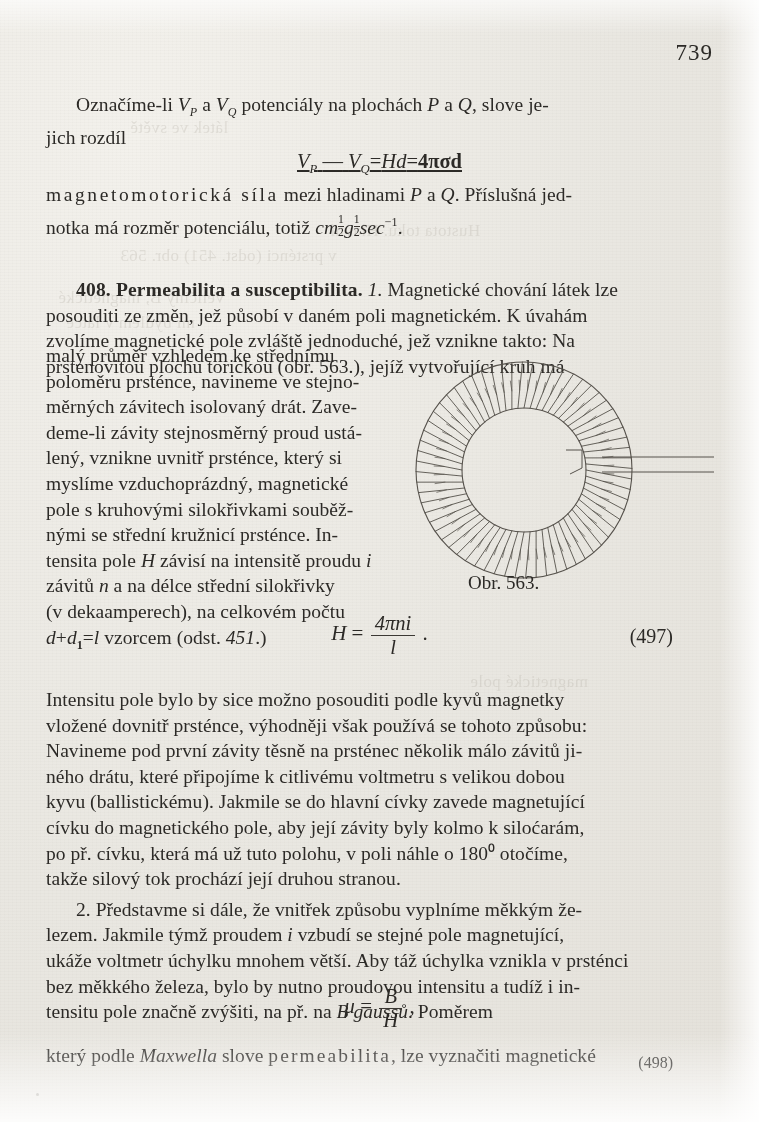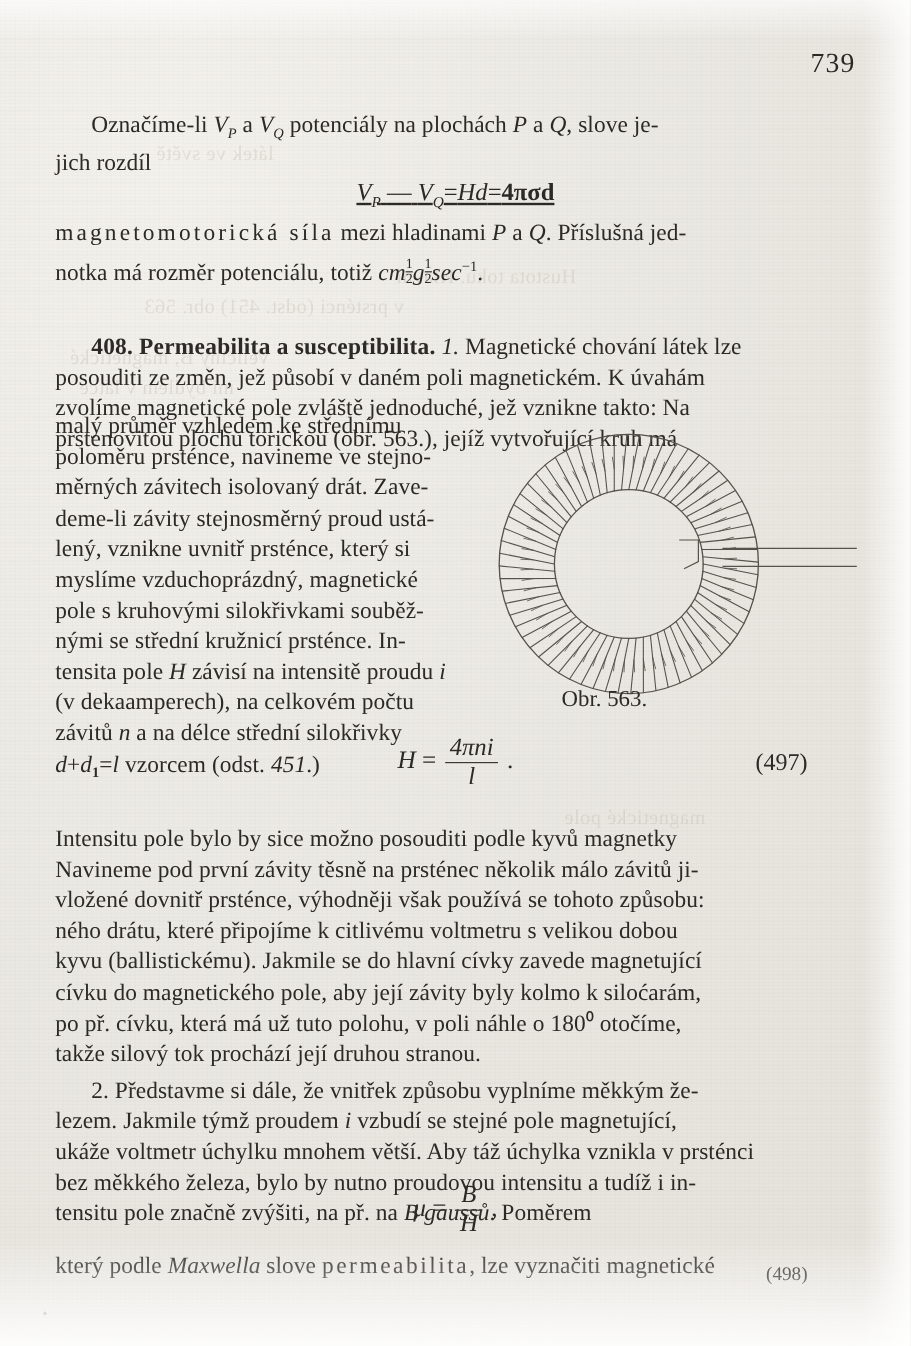--- a/index.html
+++ b/index.html
@@ -186,24 +186,24 @@
     <div>poloměru prsténce,  navineme  ve stejno-</div>
     <div>měrných  závitech  isolovaný  drát.  Zave-</div>
     <div>deme-li  závity  stejnosměrný  proud  ustá-</div>
     <div>lený,  vznikne  uvnitř  prsténce,  který  si</div>
     <div>myslíme   vzduchoprázdný,   magnetické</div>
     <div>pole s kruhovými  silokřivkami  souběž-</div>
     <div>nými  se  střední  kružnicí  prsténce.  In-</div>
     <div>
       <span>tensita pole </span><span class="it">H</span><span> závisí na intensitě proudu </span><span class="it">i</span>
     </div>
+    <div>
+      <span>závitů </span><span class="it">n</span><span>  a  na délce střední silokřivky</span>
+    </div>
     <div>(v  dekaamperech),   na  celkovém  počtu</div>
-    <div>
-      <span>závitů </span><span class="it">n</span><span>  a  na délce střední silokřivky</span>
-    </div>
     <div>
       <span class="it">d</span><span>+</span><span class="it">d</span><span class="sub bold">1</span><span>=</span><span class="it">l</span><span>  vzorcem  (odst. </span><span class="it">451</span><span>.)</span>
     </div>
   </div>
 
   <div id="figure-wrap">
     <svg width="320" height="250" viewBox="0 0 320 250">
       <g id="winding" stroke="#55514b" stroke-width="1" fill="none" stroke-linecap="round">
           <line x1="120.00" y1="58.00" x2="129.00" y2="12.38" stroke="#55514b" stroke-width="0.9"></line>
           <line x1="123.53" y1="40.08" x2="123.97" y2="30.09" stroke="#55514b" stroke-width="0.7"></line>
@@ -350,22 +350,22 @@
     <span class="frac">
       <span class="num it">4πni</span>
       <span class="den it">l</span>
     </span>
     <span>.</span>
   </div>
   <div id="eq497-num" class="txt">(497)</div>
 
   <div id="lowerbody" class="bodyblock">
     <div>Intensitu  pole  bylo  by  sice  možno  posouditi  podle  kyvů  magnetky</div>
+    <div>vložené dovnitř prsténce, výhodněji však používá se tohoto způsobu:</div>
     <div>Navineme  pod  první  závity  těsně  na  prsténec  několik  málo  závitů ji-</div>
-    <div>vložené dovnitř prsténce, výhodněji však používá se tohoto způsobu:</div>
     <div>ného  drátu,  které  připojíme  k  citlivému  voltmetru  s  velikou  dobou</div>
     <div>kyvu  (ballistickému).  Jakmile  se  do  hlavní  cívky  zavede  magnetující</div>
     <div>cívku  do  magnetického  pole,  aby  její  závity  byly  kolmo  k  siloćarám,</div>
     <div>po př.  cívku,  která  má  už  tuto  polohu,  v  poli  náhle  o  180⁰  otočíme,</div>
     <div>takže  silový  tok  prochází  její  druhou  stranou.</div>
 
     <div style="margin-top:5px;">
       <span style="display:inline-block;width:30px;"></span><span>2.</span>
       <span>Představme si  dále,  že  vnitřek způsobu vyplníme měkkým že-</span>
     </div>

